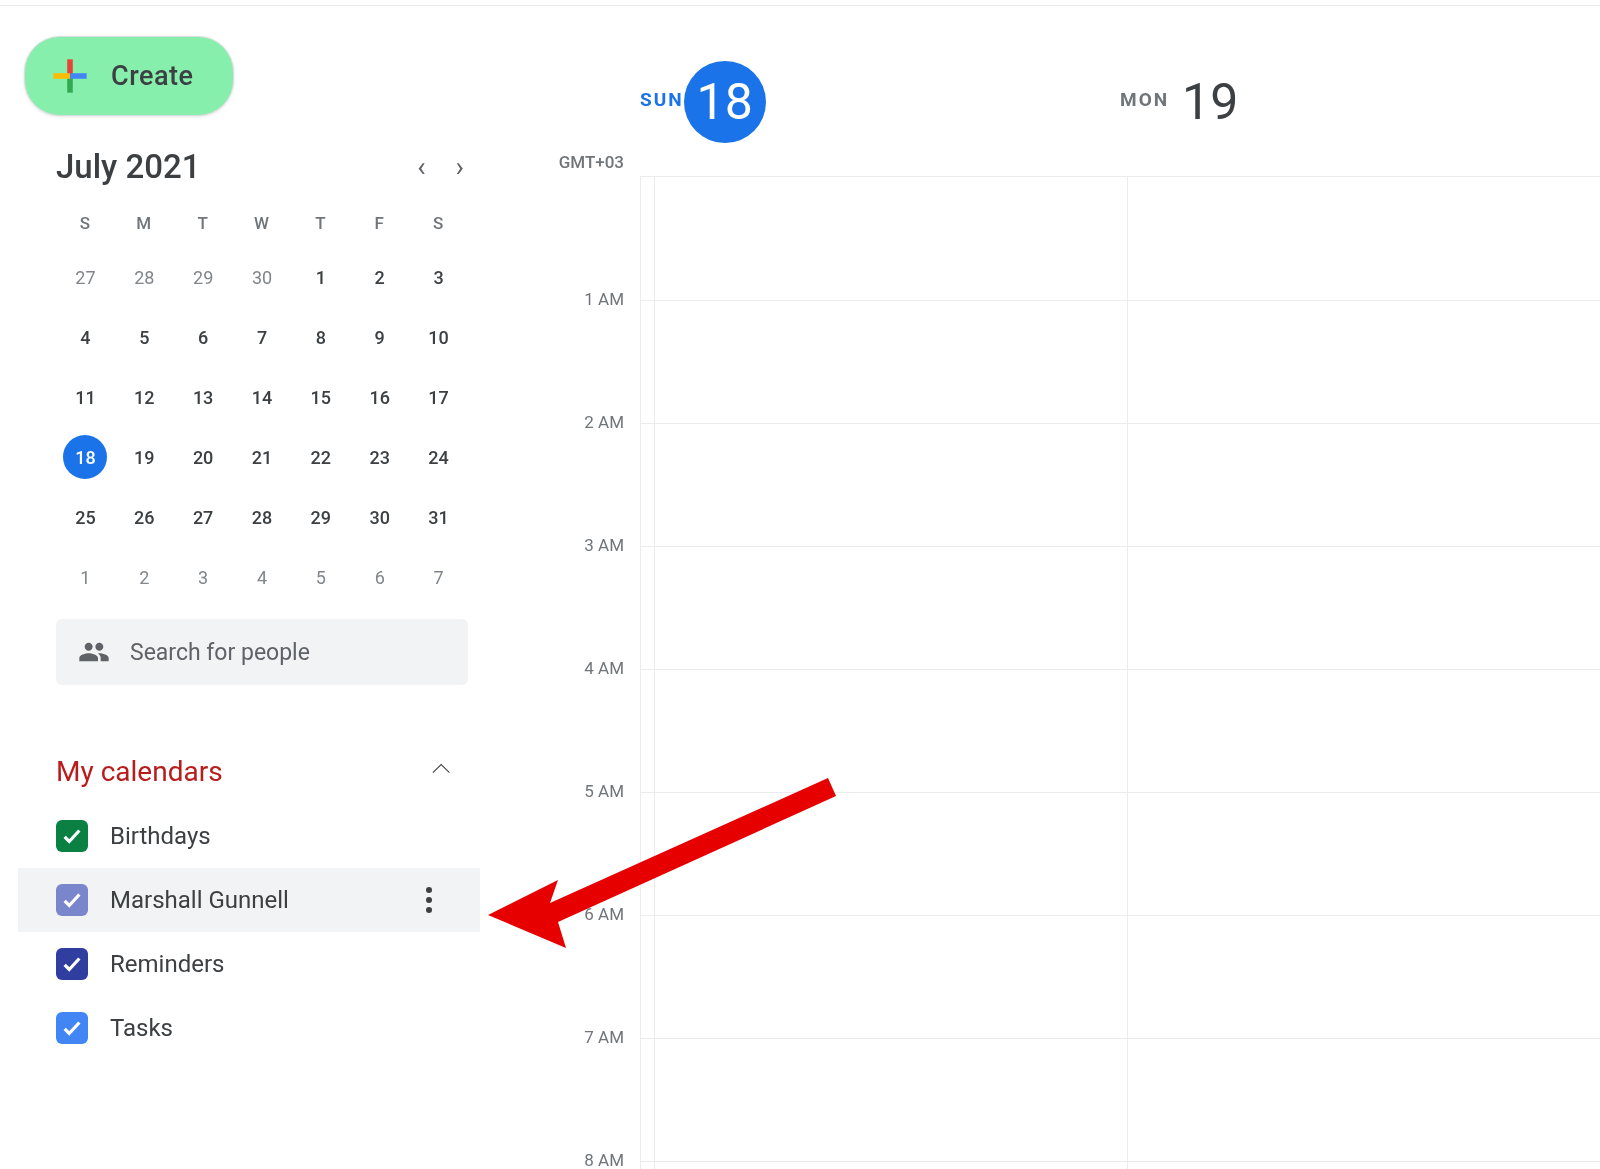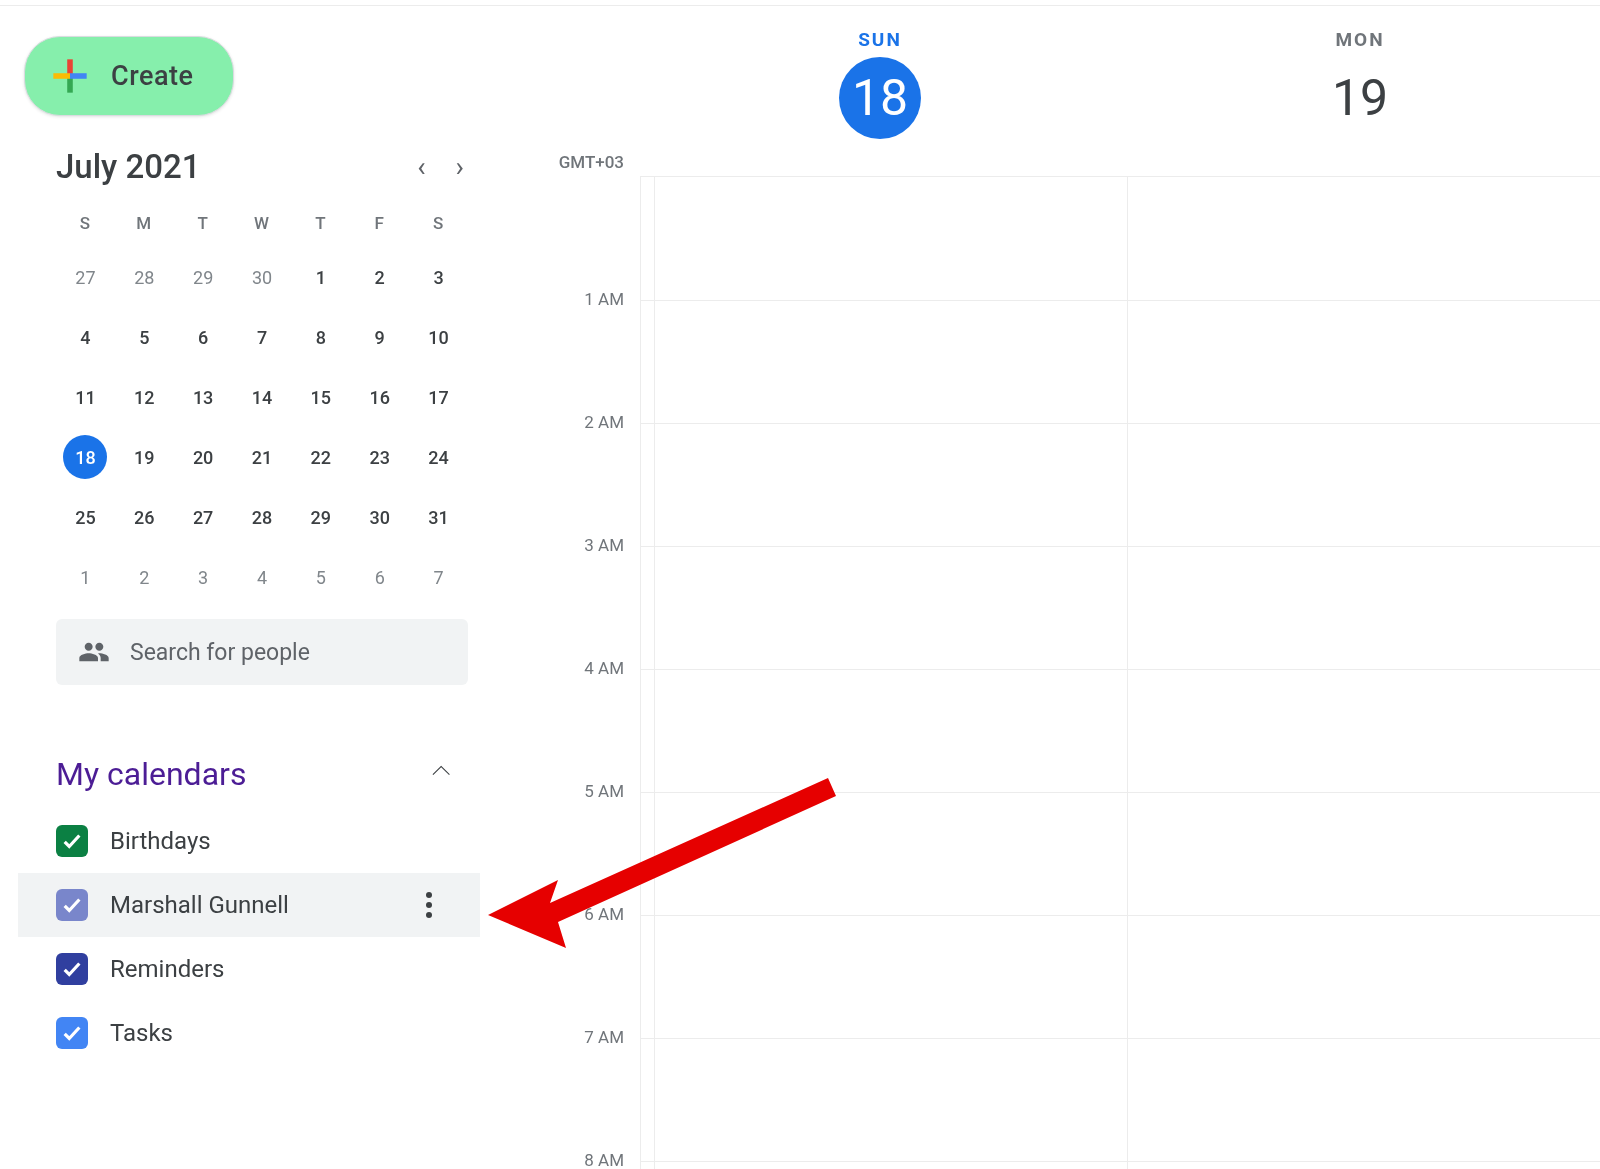--- a/index.html
+++ b/index.html
@@ -111,22 +111,22 @@
   }
   .search-people svg { width: 32px; height: 32px; fill:#5f6368;}
   .search-people .ph { font-size: 23px; color:#5f6368; }
   .section-header {
     display:flex;
     align-items:center;
     justify-content:space-between;
     margin: 70px 30px 16px 38px;
   }
   .section-header .title {
-    font-size: 32px;
-    color:#4c1d95;
+    font-size: 28px;
+    color:#b91c1c;
   }
   .section-header .caret {
     font-size: 24px;
     color:#3c4043;
     transform: rotate(180deg);
   }
   .cal-item {
     display:flex;
     align-items:center;
     height:64px;
@@ -180,21 +180,21 @@
     position:absolute;
     right:16px;
     bottom:4px;
     font-size:17px;
     color:#70757a;
     font-weight:500;
   }
   .daycol-head {
     flex:1;
     display:flex;
-    flex-direction:column;
+    flex-direction:row;
     align-items:center;
     justify-content:flex-start;
     padding-top:22px;
   }
   .daycol-head .dowlbl {
     font-size:19px;
     font-weight:700;
     letter-spacing:2px;
     color:#70757a;
     margin-bottom:6px;

